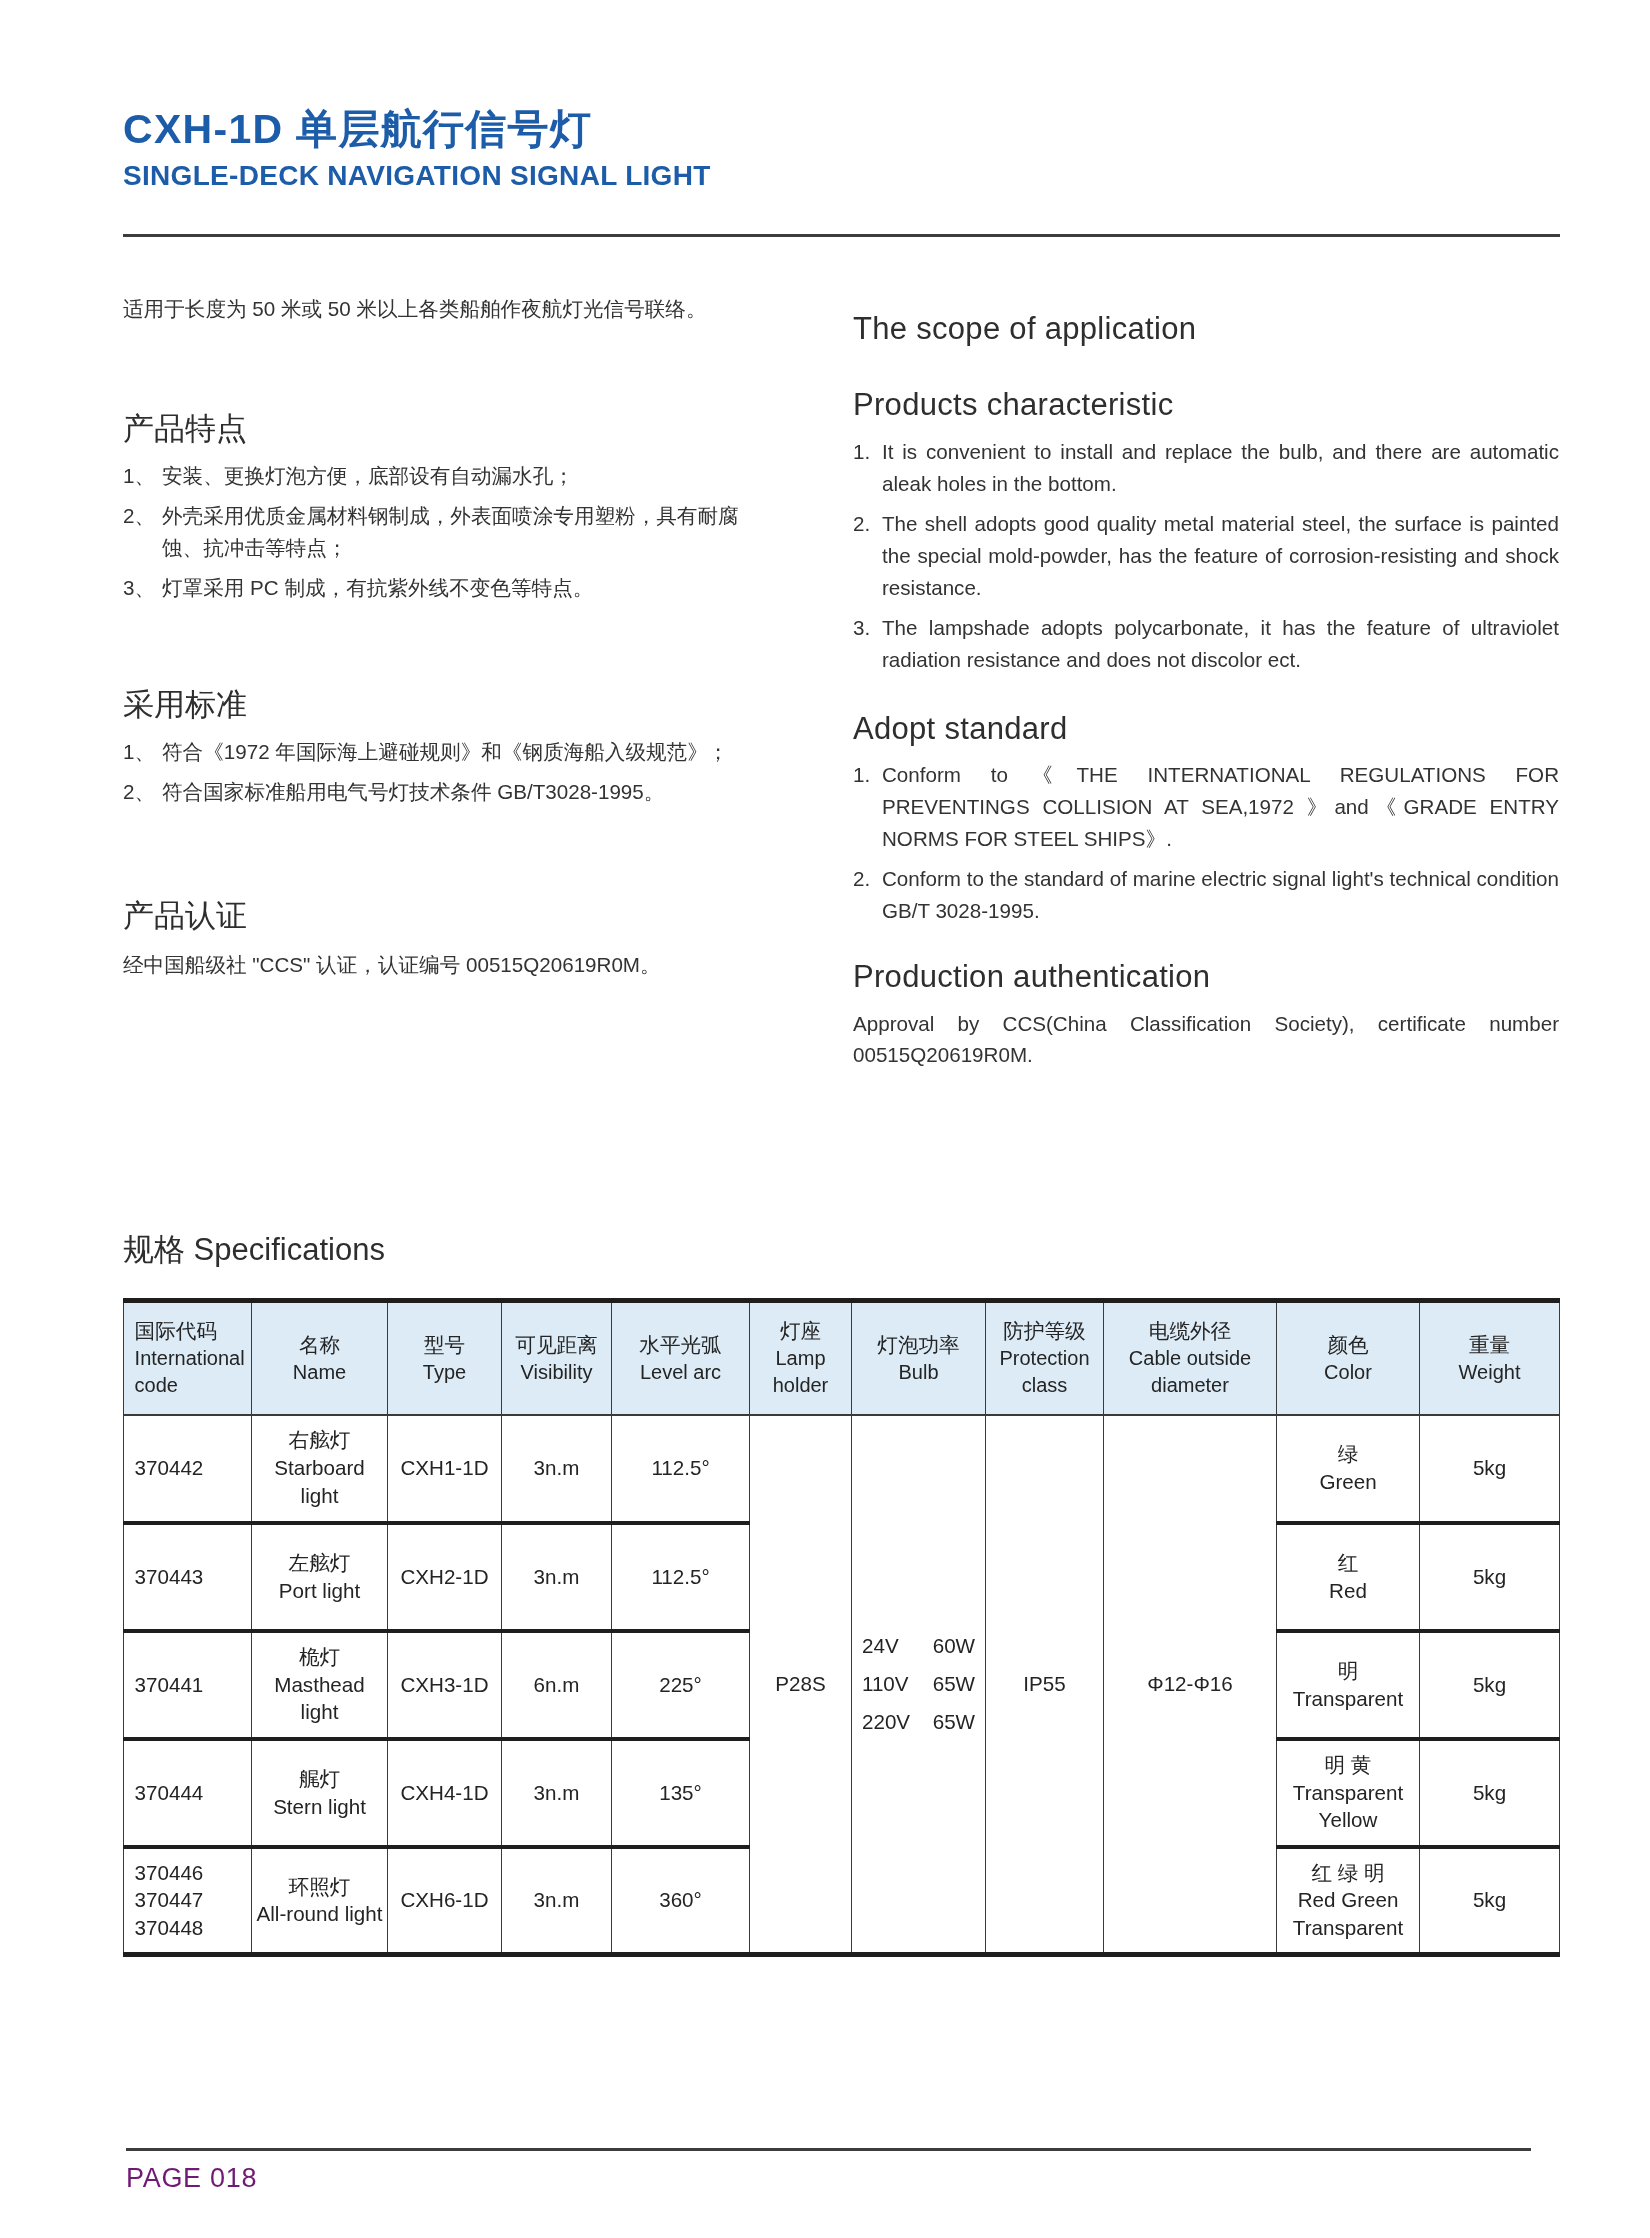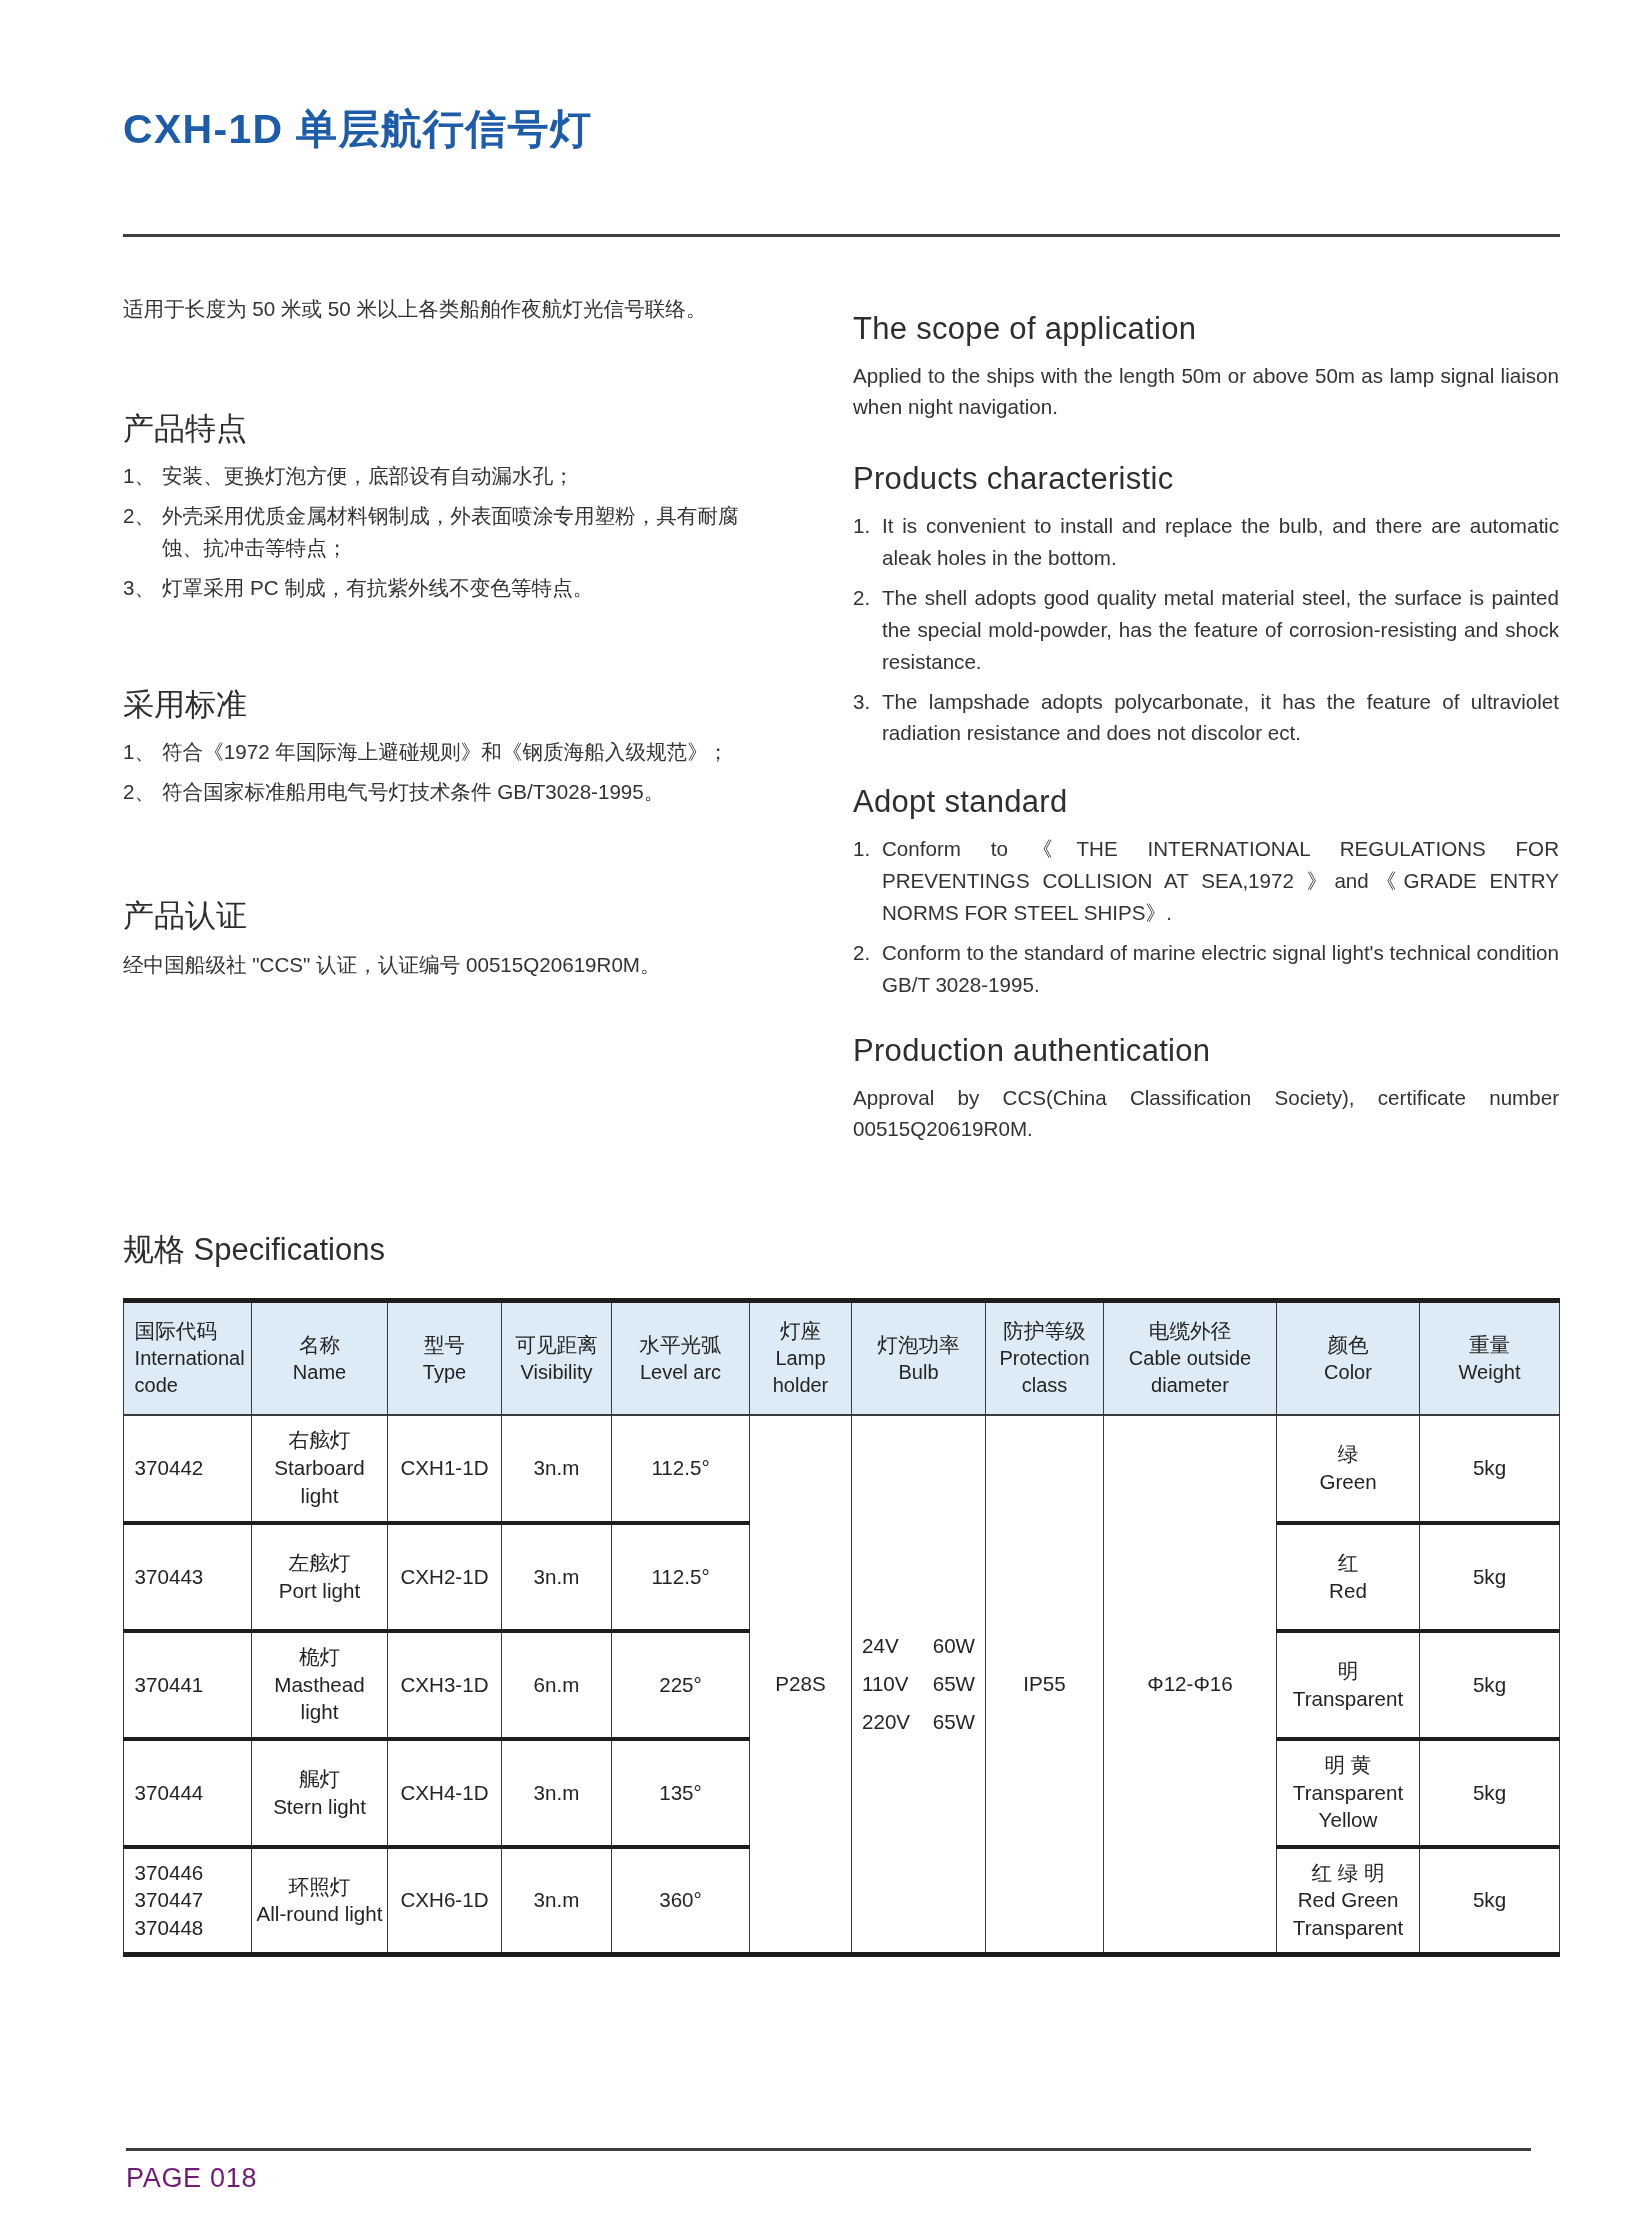--- a/index.html
+++ b/index.html
@@ -77,20 +77,21 @@
   .footer-rule { position:absolute; left:126px; top:2148px; width:1405px; height:3.3px; background:#3d3d3d; }
   .footer-text { position:absolute; left:126px; top:2163px; margin:0; font-size:27px; color:#701a75; letter-spacing:0.7px; }
 </style>
 </head>
 <body>
 
 <div class="page">
 
   <div class="doc-header">
     <h1 class="title-zh" lang="zh">CXH-1D 单层航行信号灯</h1>
+    <h2 class="title-en">SINGLE-DECK NAVIGATION SIGNAL LIGHT</h2>
   </div>
   <div class="top-rule"></div>
 
   <div class="col col-left">
 
     <p class="body-text mt-scope-body" lang="zh">适用于长度为 50 米或 50 米以上各类船舶作夜航灯光信号联络。</p>
 
     <h3 class="sec-heading mt-sec2" lang="zh">产品特点</h3>
     <ul class="num-list mt-list">
       <li class="num-item" lang="zh">
@@ -119,21 +120,20 @@
       </li>
     </ul>
 
     <h3 class="sec-heading mt-sec4-l" lang="zh">产品认证</h3>
     <p class="body-text mt-cert-body" lang="zh">经中国船级社 "CCS" 认证，认证编号 00515Q20619R0M。</p>
   </div>
 
   <div class="col col-right">
 
     <h3 class="sec-heading en mt-h1-r">The scope of application</h3>
-    <p class="body-text mt-body-r">Applied to the ships with the length 50m or above 50m as lamp signal liaison when night navigation.</p>
 
     <h3 class="sec-heading en mt-sec2-r">Products characteristic</h3>
     <ul class="num-list mt-list">
       <li class="num-item">
         <span class="n">1.</span>
         <span class="t">It is convenient to install and replace the bulb, and there are automatic aleak holes in the bottom.</span>
       </li>
       <li class="num-item">
         <span class="n">2.</span>
         <span class="t">The shell adopts good quality metal material steel, the surface is painted the special mold-powder, has the feature of corrosion-resisting and shock resistance.</span>

